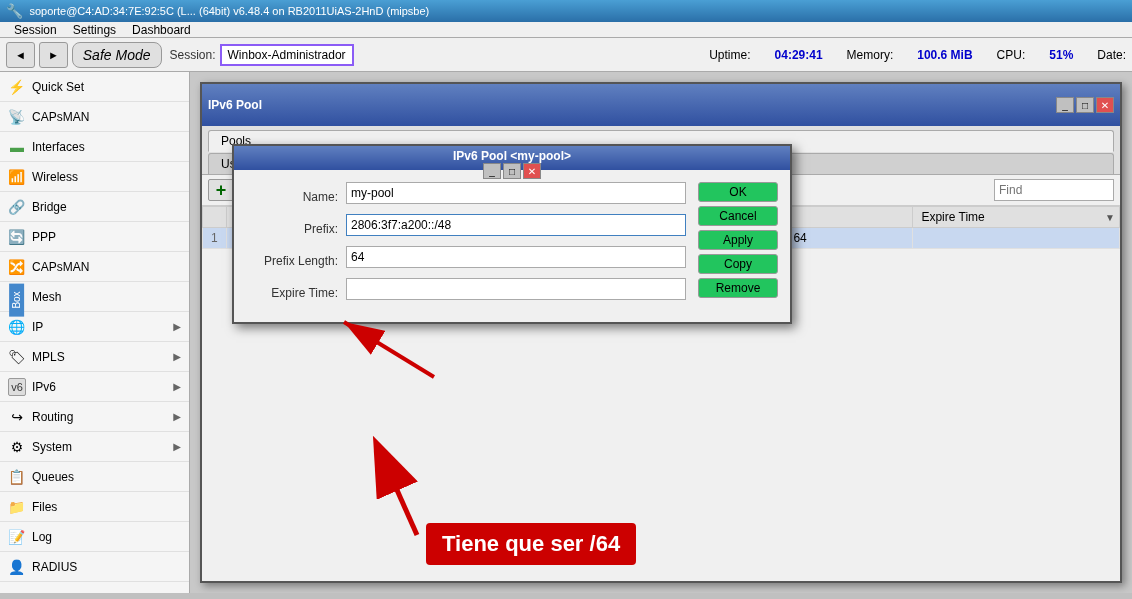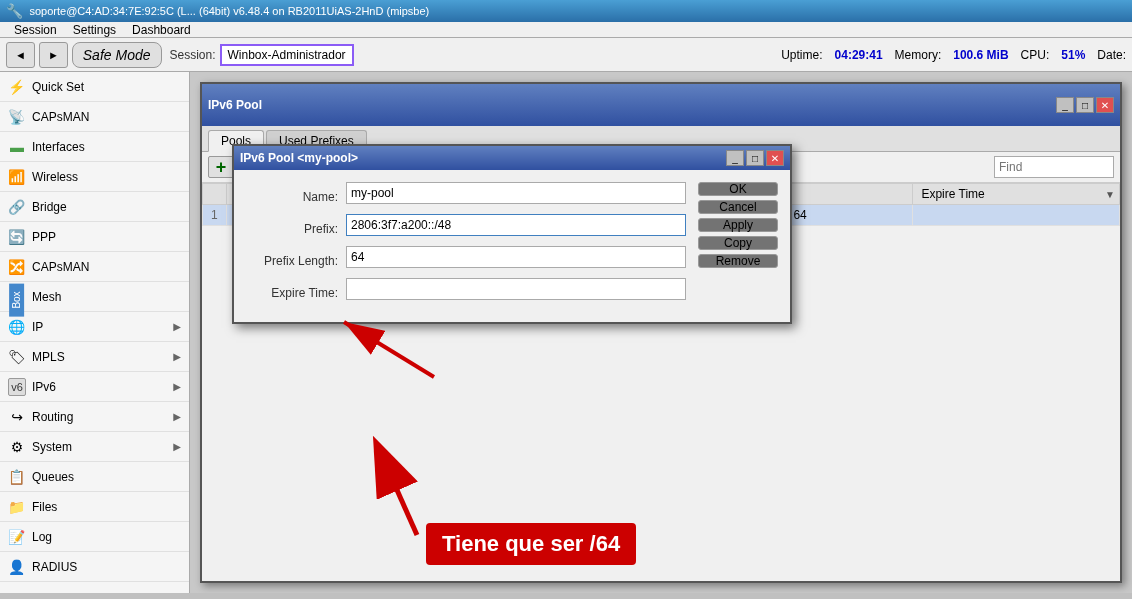--- a/index.html
+++ b/index.html
@@ -86,21 +86,21 @@
       padding: 2px 6px;
       font-size: 12px;
       height: 22px;
       display: flex;
       align-items: center;
     }
     .toolbar-right {
       margin-left: auto;
       display: flex;
       align-items: center;
-      gap: 12px;
+      gap: 24px;
       font-size: 12px;
     }
     .toolbar-right span { font-weight: normal; }
     .toolbar-right strong { color: #0000cc; }
 
     
     .main-layout {
       display: flex;
       height: calc(599px - 22px - 22px - 34px);
     }
@@ -185,20 +185,21 @@
       cursor: pointer;
     }
 
     
     .tab-bar {
       display: flex;
       background: #e0e0e0;
       border-bottom: 1px solid #aaa;
       padding: 4px 6px 0;
       gap: 2px;
+      flex-direction: column;
     }
     .tab {
       padding: 3px 12px;
       background: #d0d0d0;
       border: 1px solid #aaa;
       border-bottom: none;
       cursor: pointer;
       font-size: 12px;
       border-radius: 3px 3px 0 0;
     }
@@ -281,20 +282,21 @@
     }
     .dialog-title-bar {
       background: linear-gradient(to bottom, #6080c0, #3050a0);
       color: white;
       padding: 3px 6px;
       display: flex;
       align-items: center;
       height: 24px;
       font-size: 12px;
       font-weight: bold;
+      flex-direction: column;
     }
     .dialog-title-text { flex: 1; }
     .dialog-controls { display: flex; gap: 2px; }
     .dialog-ctrl-btn {
       width: 18px;
       height: 16px;
       background: #c0c0c0;
       border: 1px solid #888;
       display: flex;
       align-items: center;
@@ -335,28 +337,28 @@
       border-color: #4080c0;
     }
 
     .dialog-buttons {
       display: flex;
       flex-direction: column;
       gap: 4px;
       min-width: 80px;
     }
     .dialog-btn {
-      background: #737373;
+      background: #22c55e;
       border: 1px solid #999;
       border-radius: 3px;
       padding: 4px 8px;
       cursor: pointer;
       font-size: 12px;
       text-align: center;
-      height: 14px;
+      height: 20px;
       display: flex;
       align-items: center;
       justify-content: center;
     }
 
     
     .row-num {
       width: 20px;
       background: #e8e8e8;
       color: #666;

